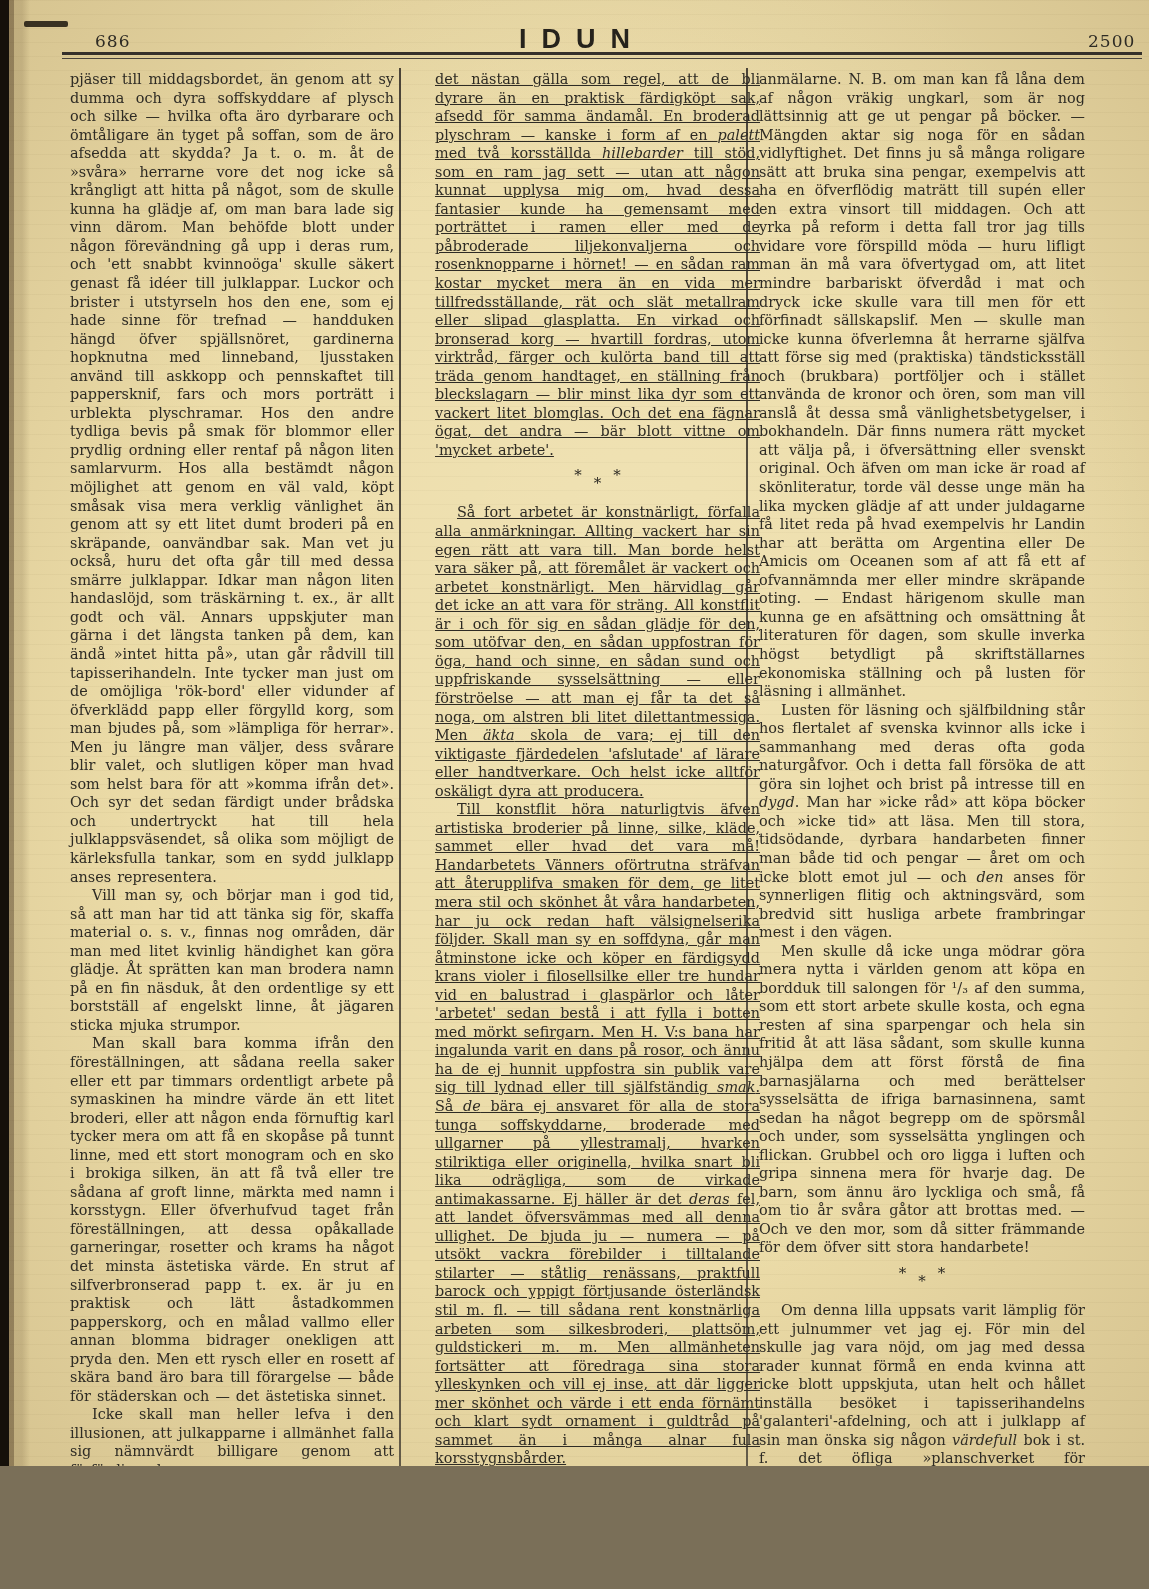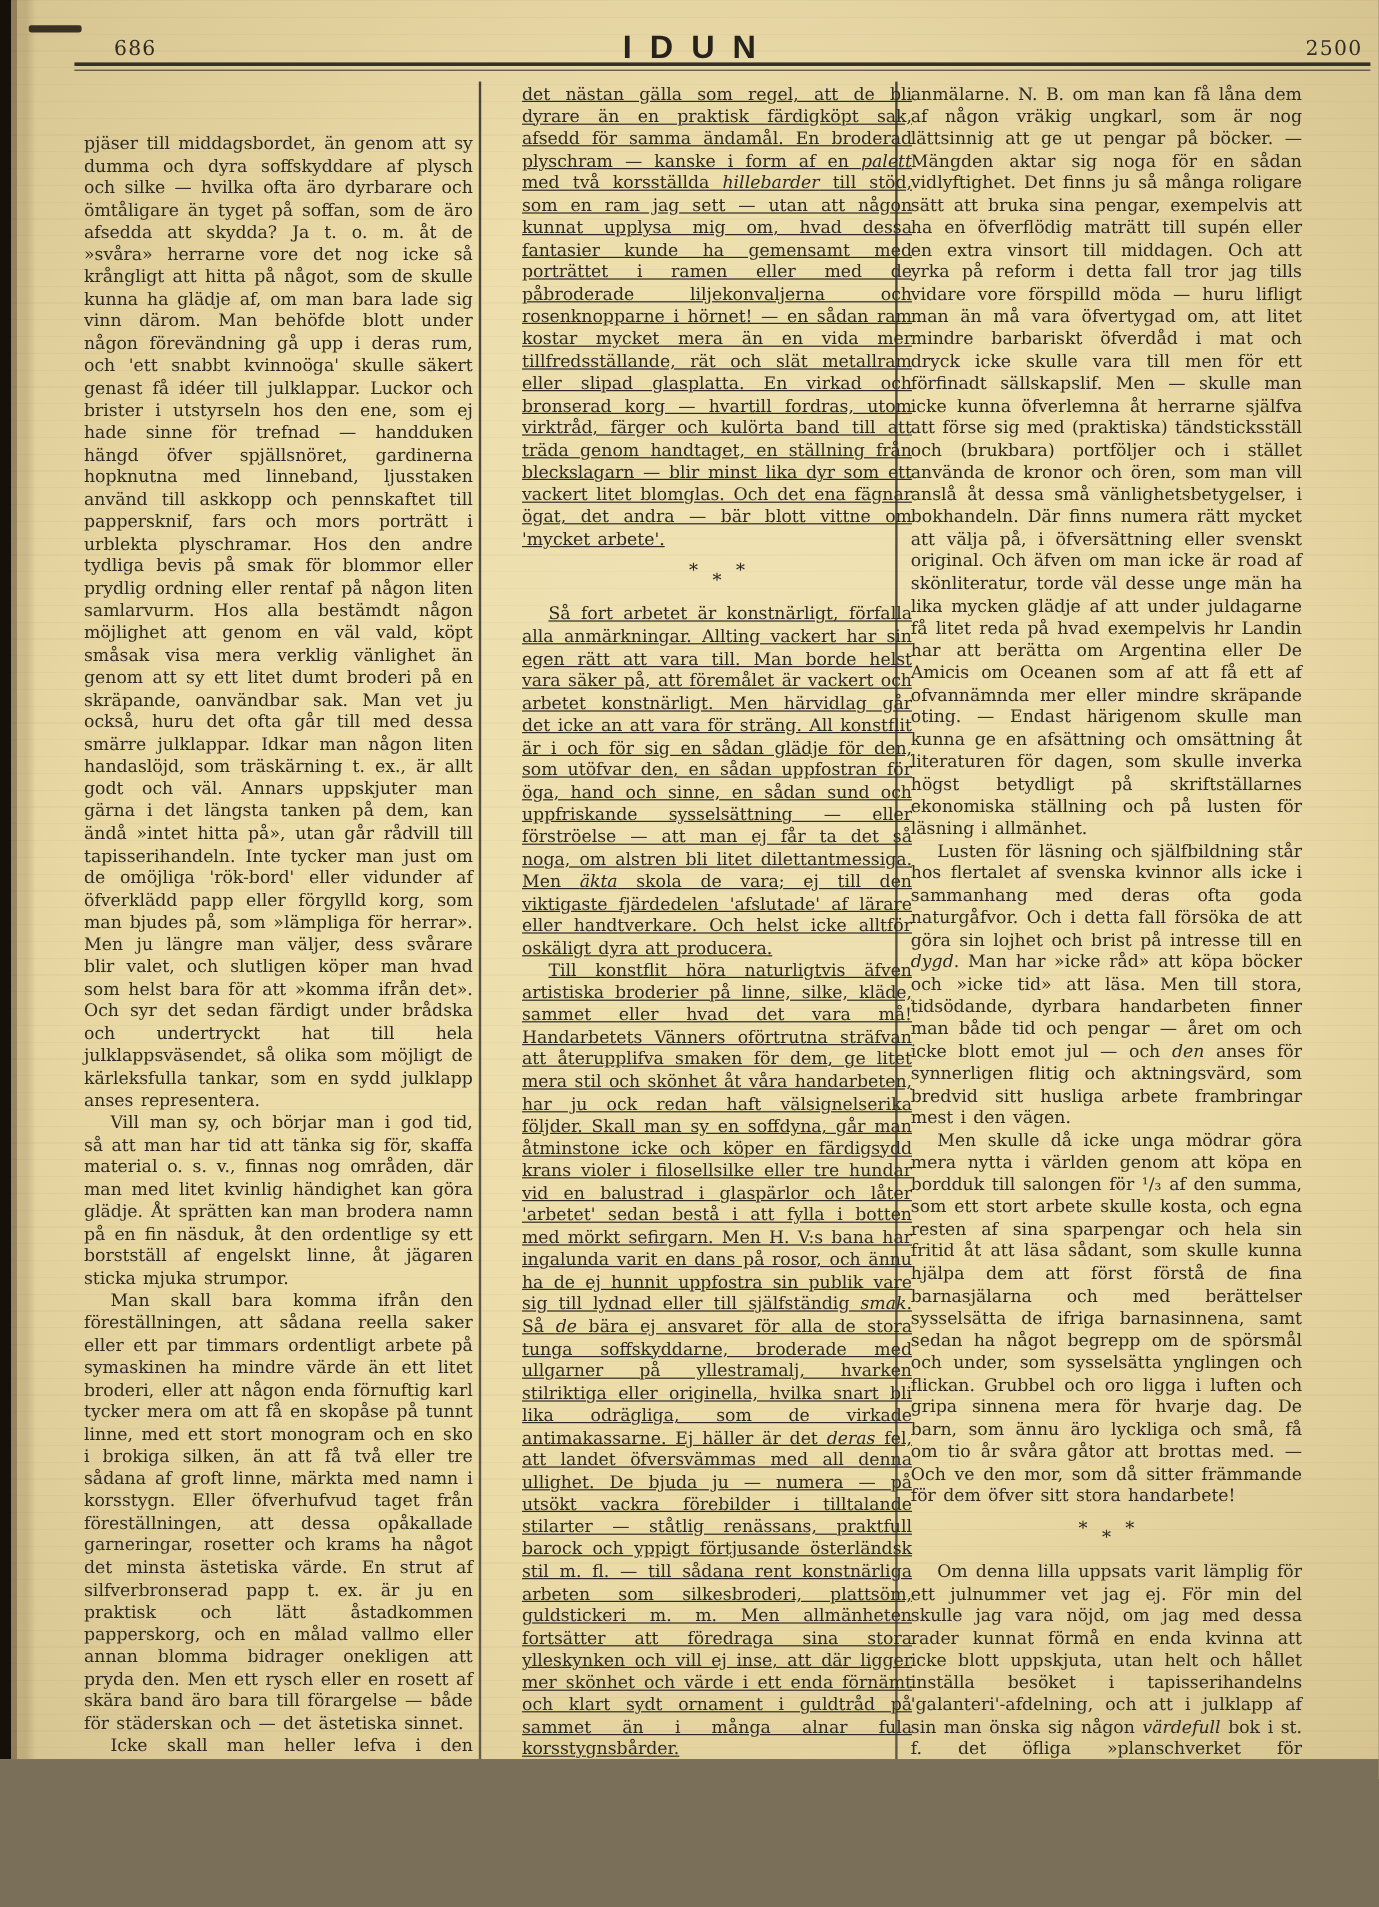--- a/index.html
+++ b/index.html
@@ -26,21 +26,21 @@
     font-size:27px;font-weight:bold;letter-spacing:15px;text-indent:15px;color:#26231c;}
   .rule-heavy{position:absolute;left:62px;top:52px;width:1080px;height:3px;background:#35302a;}
   .rule-thin{position:absolute;left:62px;top:58px;width:1080px;height:1px;background:#4a443c;}
 
   .vrule{position:absolute;top:68px;width:2px;height:1459px;background:linear-gradient(180deg,rgba(58,52,44,.9),rgba(58,52,44,.75));}
   .vrule.v1{left:399px;}
   .vrule.v2{left:746px;}
 
   .col{position:absolute;top:70px;height:1470px;font-size:14.4px;line-height:18.55px;
     text-align:justify;word-spacing:1.5px;}
-  .col.c1{left:70px;width:324px;margin-top:41px;}
+  .col.c1{left:70px;width:324px;}
   .col.c2{left:435px;width:325px;text-decoration:underline;}
   .col.c3{left:759px;width:326px;}
   .para{margin:0;}
   .para.indent{text-indent:22px;}
 
   .asterisk-divider{text-align:center;height:34px;margin:7px 0 3px 0;font-size:15px;letter-spacing:0;}
   .asterisk-divider span{display:inline-block;margin:0 26px;}
   .asterisk-divider span.mid{position:relative;top:8px;margin:0 -14px;}
 
   .ornament{text-align:center;}

